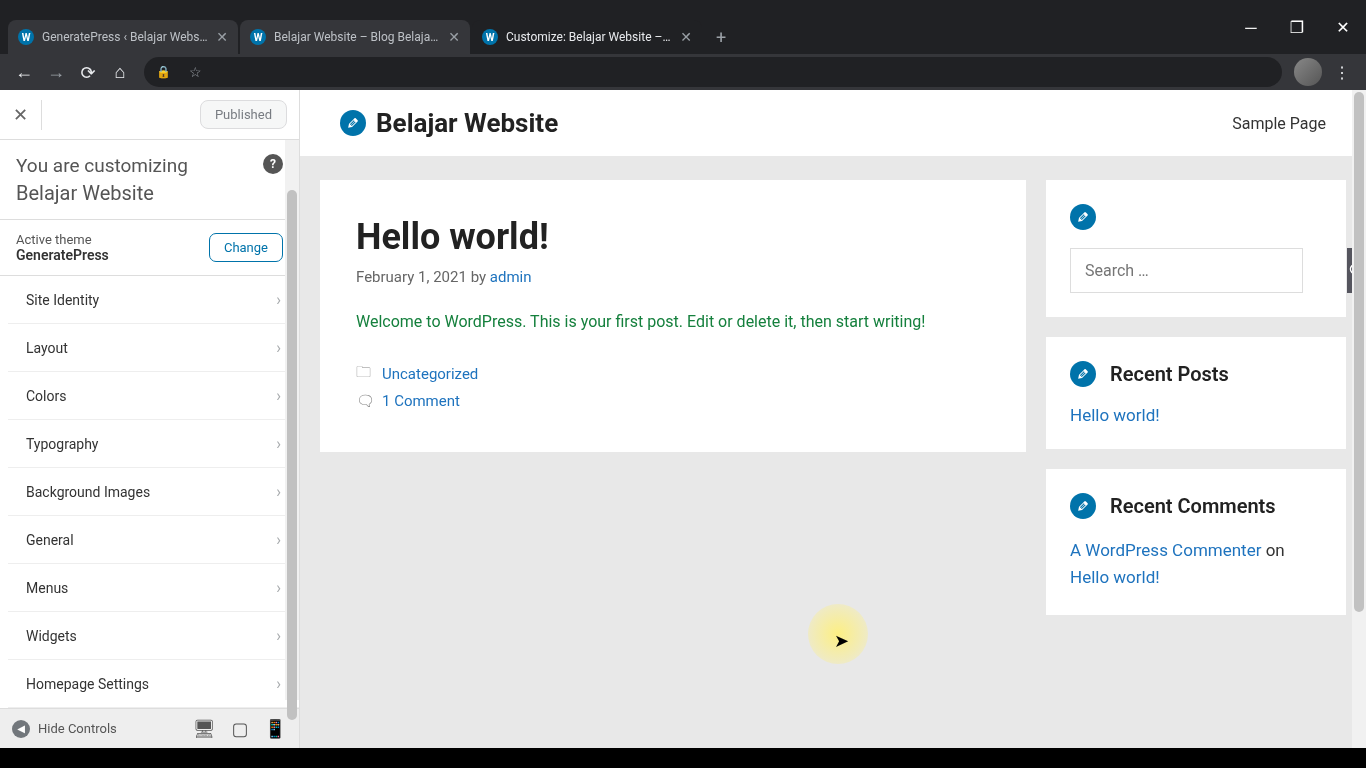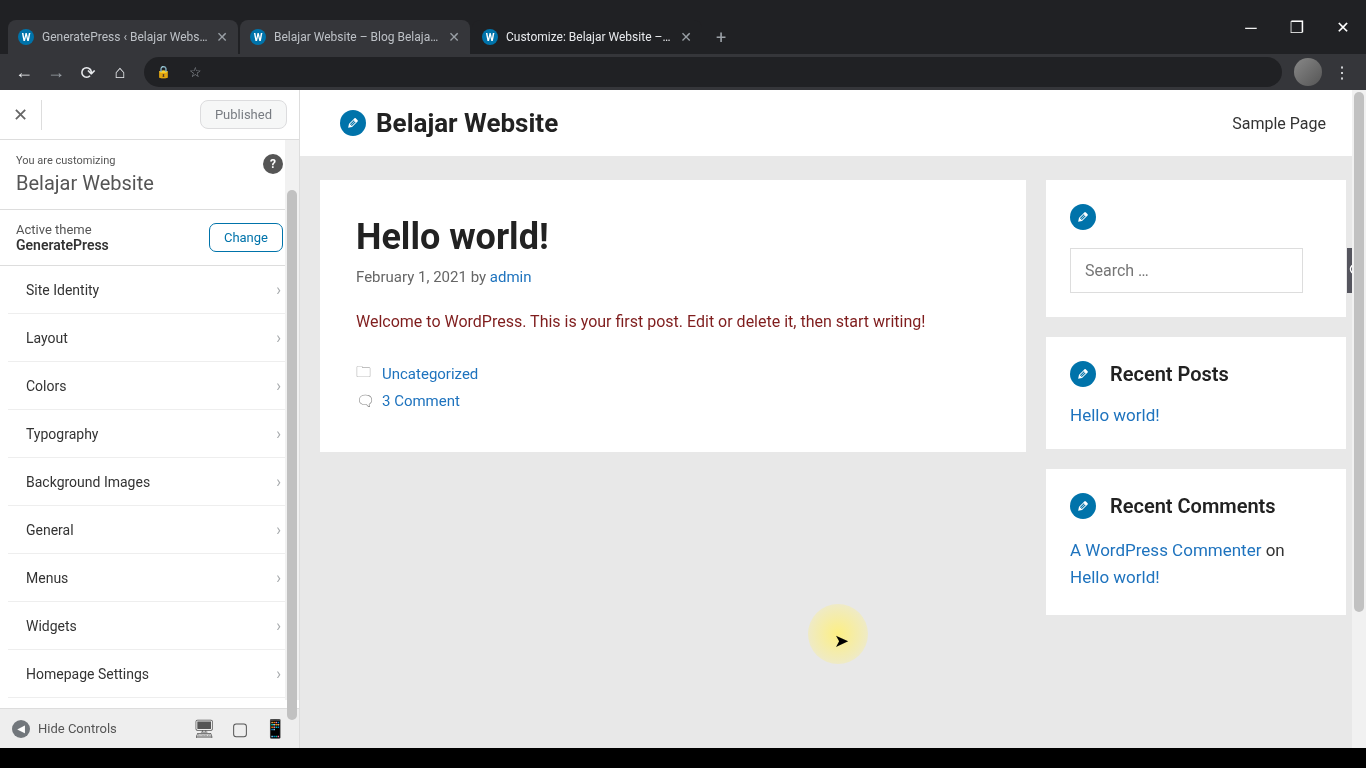--- a/index.html
+++ b/index.html
@@ -30,21 +30,21 @@
 
 
 .main-area { display: flex; height: 658px; background: #eee; position: relative; }
 
 
 .customizer { width: 300px; background: #eee; display: flex; flex-direction: column; border-right: 1px solid #ddd; position: relative; }
 .cust-header { display: flex; align-items: center; padding: 12px; border-bottom: 1px solid #ddd; background: #fff; height: 50px; }
 .close-cust { width: 30px; height: 30px; display: flex; align-items: center; justify-content: center; color: #666; font-size: 18px; border-right: 1px solid #ddd; margin-right: auto; padding-right: 12px; }
 .publish-btn { background: #f6f7f7; border: 1px solid #dcdcde; color: #787c82; padding: 6px 14px; border-radius: 8px; font-size: 13px; }
 .cust-info { padding: 14px 16px; background: #fff; border-bottom: 1px solid #ddd; position: relative; }
-.cust-label { font-size: 11px; color: #555; }
+.cust-label { font-size: 19px; color: #555; }
 .cust-site { font-size: 20px; color: #555; margin-top: 4px; }
 .help-icon { position: absolute; top: 14px; right: 16px; width: 20px; height: 20px; background: #555; border-radius: 50%; color: #fff; display: flex; align-items: center; justify-content: center; font-size: 12px; font-weight: bold; }
 .theme-info { padding: 12px 16px; background: #fff; border-bottom: 1px solid #ddd; display: flex; align-items: center; justify-content: space-between; }
 .theme-label { font-size: 13px; color: #555; }
 .theme-name { font-size: 14px; font-weight: 600; color: #333; }
 .change-btn { background: #fff; border: 1px solid #0073aa; color: #0073aa; padding: 6px 14px; border-radius: 7px; font-size: 13px; }
 .menu-list { flex: 1; overflow-y: auto; background: #fff; padding-left: 8px; }
 .menu-item { display: flex; align-items: center; justify-content: space-between; padding: 14px 18px; border-bottom: 1px solid #eee; color: #333; font-size: 14px; cursor: pointer; }
 .chevron { color: #a7aaad; font-size: 16px; }
 .cust-footer { height: 40px; border-top: 1px solid #ddd; background: #eee; display: flex; align-items: center; padding: 0 12px; }
@@ -62,21 +62,21 @@
 .edit-bubble { width: 26px; height: 26px; background: #0073aa; border-radius: 50%; display: flex; align-items: center; justify-content: center; color: #fff; margin-right: 10px; flex-shrink: 0; }
 .edit-bubble svg { width: 14px; height: 14px; }
 .site-title { font-size: 26px; font-weight: 700; color: #222; }
 .nav-link { color: #333; font-size: 16px; }
 .content-wrap { display: flex; padding: 24px 20px; gap: 20px; }
 .main-col { flex: 1; }
 .post { background: #fff; padding: 36px; }
 .post-title { font-size: 36px; font-weight: 700; color: #222; margin-bottom: 10px; }
 .post-meta { color: #666; font-size: 15px; margin-bottom: 26px; }
 .post-meta a { color: #1e73be; text-decoration: none; }
-.post-content { font-size: 16px; color: #7f1d1d; margin-bottom: 30px; }
+.post-content { font-size: 16px; color: #15803d; margin-bottom: 30px; }
 .post-footer-item { display: flex; align-items: center; color: #666; font-size: 15px; margin-bottom: 6px; }
 .post-footer-item a { color: #1e73be; margin-left: 10px; text-decoration: none; }
 .footer-icon { color: #888; width: 16px; }
 .sidebar-col { width: 300px; }
 .widget { background: #fff; padding: 24px; margin-bottom: 20px; }
 .widget-header { display: flex; align-items: center; margin-bottom: 18px; }
 .widget-title { font-size: 20px; font-weight: 600; color: #222; margin-left: 4px; }
 .search-wrap { display: flex; gap: 44px; }
 .search-input { flex: 1; padding: 12px 14px; border: 1px solid #ddd; font-size: 16px; color: #888; }
 .search-btn { width: 54px; background: #55555e; border: none; display: flex; align-items: center; justify-content: center; color: #fff; }
@@ -226,21 +226,21 @@
             <span>by</span>
             <a>admin</a>
           </div>
           <div class="post-content">Welcome to WordPress. This is your first post. Edit or delete it, then start writing!</div>
           <div class="post-footer-item">
             <span class="footer-icon">🗀</span>
             <a>Uncategorized</a>
           </div>
           <div class="post-footer-item">
             <span class="footer-icon">🗨</span>
-            <a>3 Comment</a>
+            <a>1 Comment</a>
           </div>
         </div>
       </div>
       <div class="sidebar-col">
         <div class="widget">
           <div class="widget-header">
             <div class="edit-bubble">
               <svg viewBox="0 0 20 20" fill="white">
                   <path d="M13.89 3.39l2.71 2.72c.46.46.42 1.24.03 1.64l-8.01 8.02-5.56 1.16 1.16-5.58s7.6-7.63 7.99-8.03c.39-.39 1.22-.39 1.68.07zm-2.73 2.79l-5.59 5.61 1.11 1.11 5.54-5.65zm-2.97 8.23l5.58-5.6-1.07-1.08-5.59 5.6z"></path>
                 </svg>

